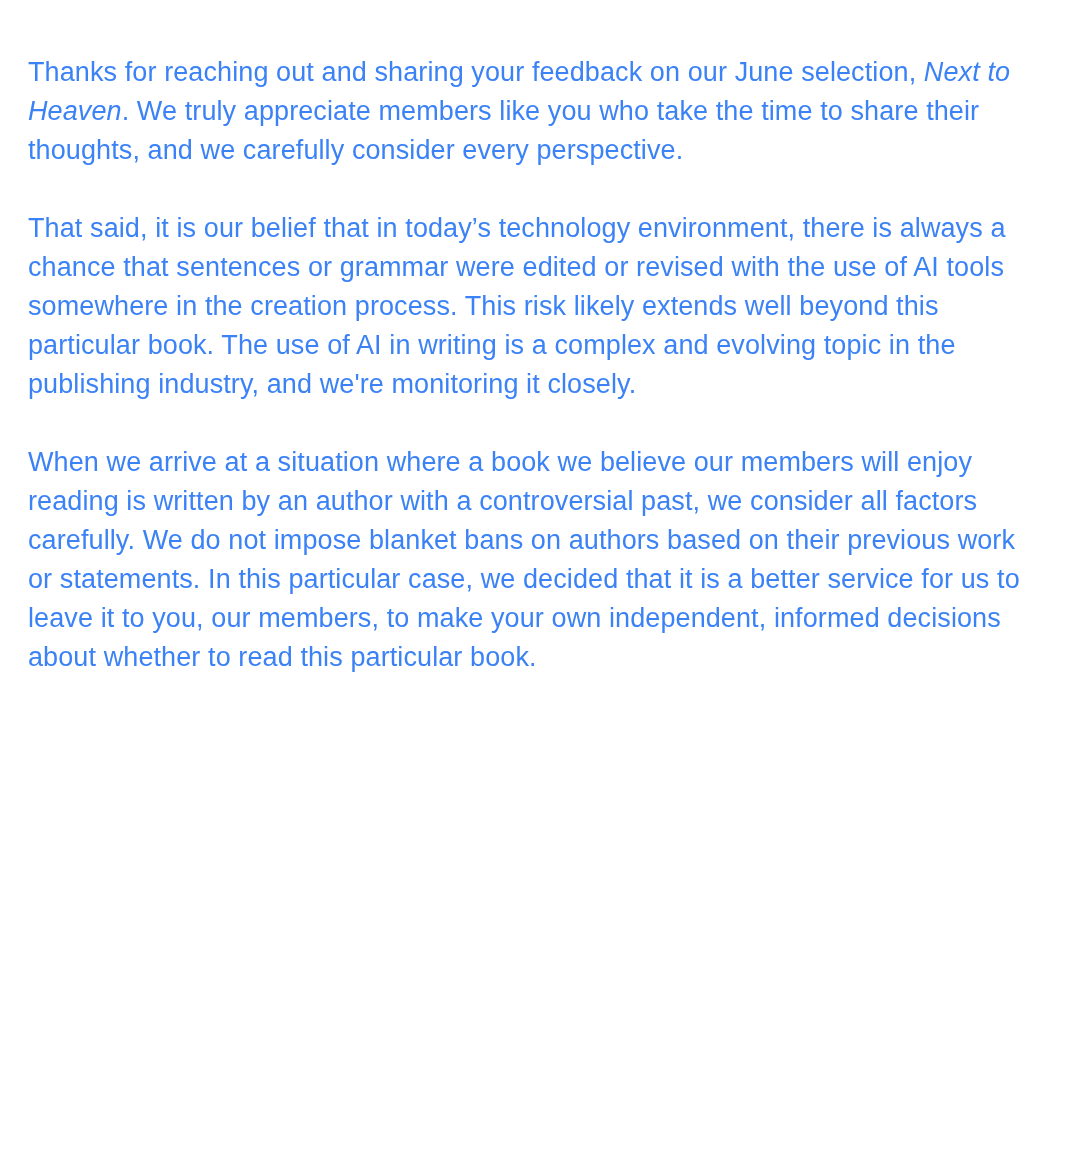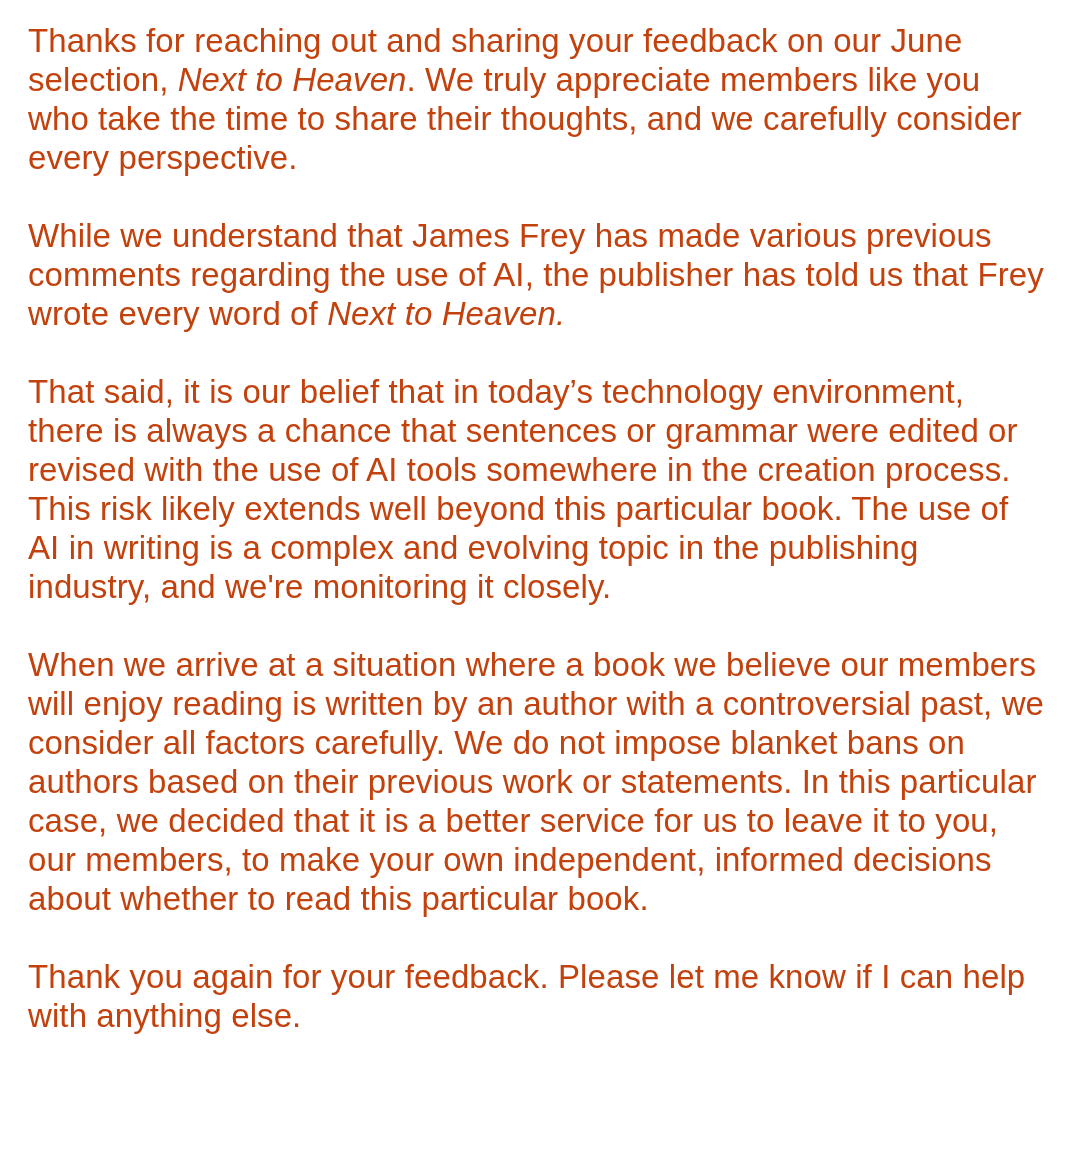--- a/index.html
+++ b/index.html
@@ -10,24 +10,25 @@
   .page {
     width: 1080px;
     height: 1153px;
     box-sizing: border-box;
     background: #ffffff;
     padding: 21px 34px 8px 28px;
     overflow: hidden;
   }
   .email-body {
     font-family: "Liberation Sans", sans-serif;
-    font-size: 33px;
+    font-size: 27px;
     line-height: 39px;
-    color: #c2410c;
+    color: #3b82f6;
     letter-spacing: 0.1px;
+    margin-top: 32px;
   }
   p.para {
     margin: 0 0 39px 0;
   }
   p.para:last-child {
     margin-bottom: 0;
   }
   .italic {
     font-style: italic;
   }
@@ -38,32 +39,26 @@
 </head>
 <body>
 
 <div class="page">
   <div class="email-body">
 
     <p class="para">
       <span>Thanks for reaching out and sharing your feedback on our June selection, </span><span class="italic">Next to Heaven</span><span>. We truly appreciate members like you who take the time to share their thoughts, and we carefully consider every perspective.</span>
     </p>
 
-    <p class="para">
-      <span>While we understand that James Frey has made various previous comments regarding the use of AI, the publisher has told us that Frey wrote every word of </span><span class="italic">Next to Heaven.</span>
-    </p>
 
     <p class="para">
       <span>That said, it is our belief that in today’s technology environment, there is always a chance that sentences or grammar were edited or revised with the use of AI tools somewhere in the creation process. This risk likely extends well beyond this particular book. The use of AI in writing is a complex and evolving topic in the publishing industry, and we're monitoring it closely.</span>
     </p>
 
 
     <p class="para">
       <span>When we arrive at a situation where a book we believe our members will enjoy reading is written by an author with a controversial past, we consider all factors carefully. We do not impose blanket bans on authors based on their previous work or statements. In this particular case, we decided that it is a better service for us to leave it to you, our members, to make your own independent, informed decisions about whether to read this particular book.</span>
     </p>
 
-    <p class="para">
-      <span>Thank you again for your feedback. Please let me know if I can help with anything else.</span>
-    </p>
 
 
   </div>
 </div>
 
 </body></html>

